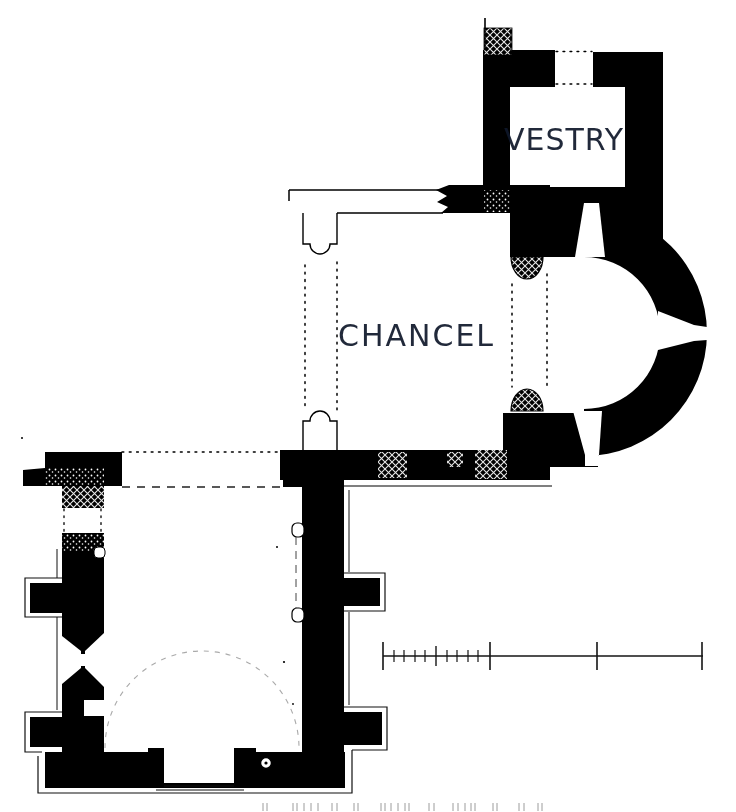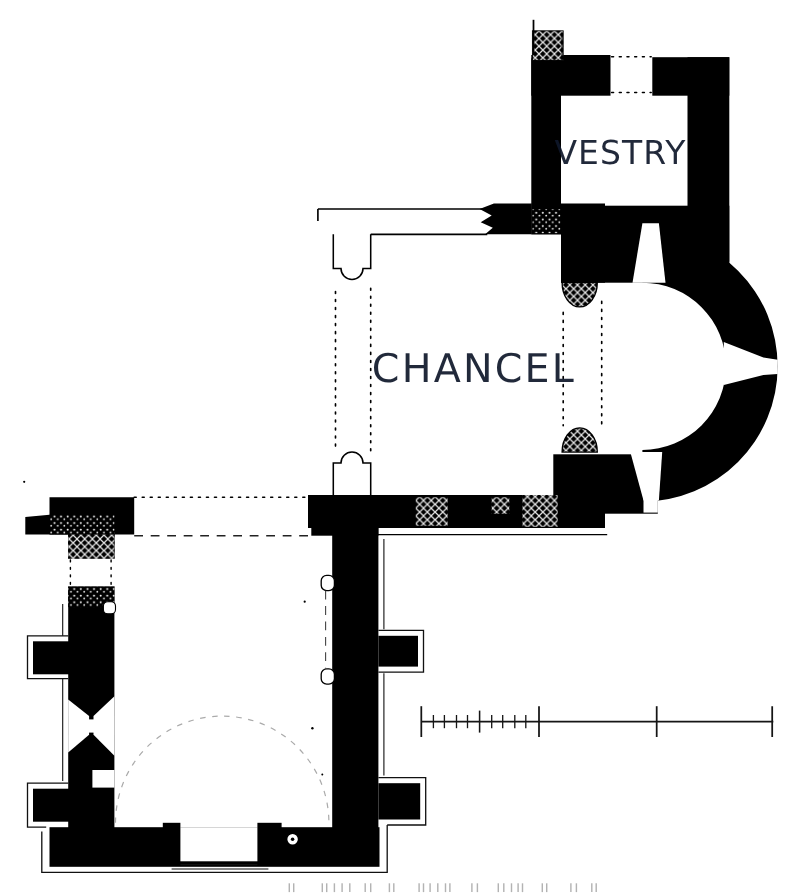--- a/index.html
+++ b/index.html
@@ -2,21 +2,21 @@
 <html><head>
 <meta charset="utf-8">
 <style>
   html,body{margin:0;padding:0;background:#ffffff;}
   .stage{position:relative;width:736px;height:812px;background:#ffffff;overflow:hidden;
          font-family:"DejaVu Sans",sans-serif;}
   svg{position:absolute;left:0;top:0;}
   .room-label{position:absolute;color:#0f172a;font-weight:400;
               white-space:nowrap;opacity:.92;}
   .room-label.vestry{left:504px;top:122px;width:124px;font-size:30px;letter-spacing:1px;line-height:36px;}
-  .room-label.chancel{left:338px;top:318px;width:162px;font-size:36px;letter-spacing:2px;line-height:36px;}
+  .room-label.chancel{left:338px;top:318px;width:162px;font-size:30px;letter-spacing:2px;line-height:36px;}
 </style>
 </head>
 <body>
 
 <div class="stage">
   <svg id="plan-svg" width="736" height="812" viewBox="0 0 736 812">
     <defs>
       <pattern id="p-xhatch" width="7" height="7" patternUnits="userSpaceOnUse">
         <rect width="7" height="7" fill="#000000"></rect>
         <path d="M0,0 L7,7 M7,0 L0,7" stroke="#ffffff" stroke-width="1.1" opacity="0.9"></path>

